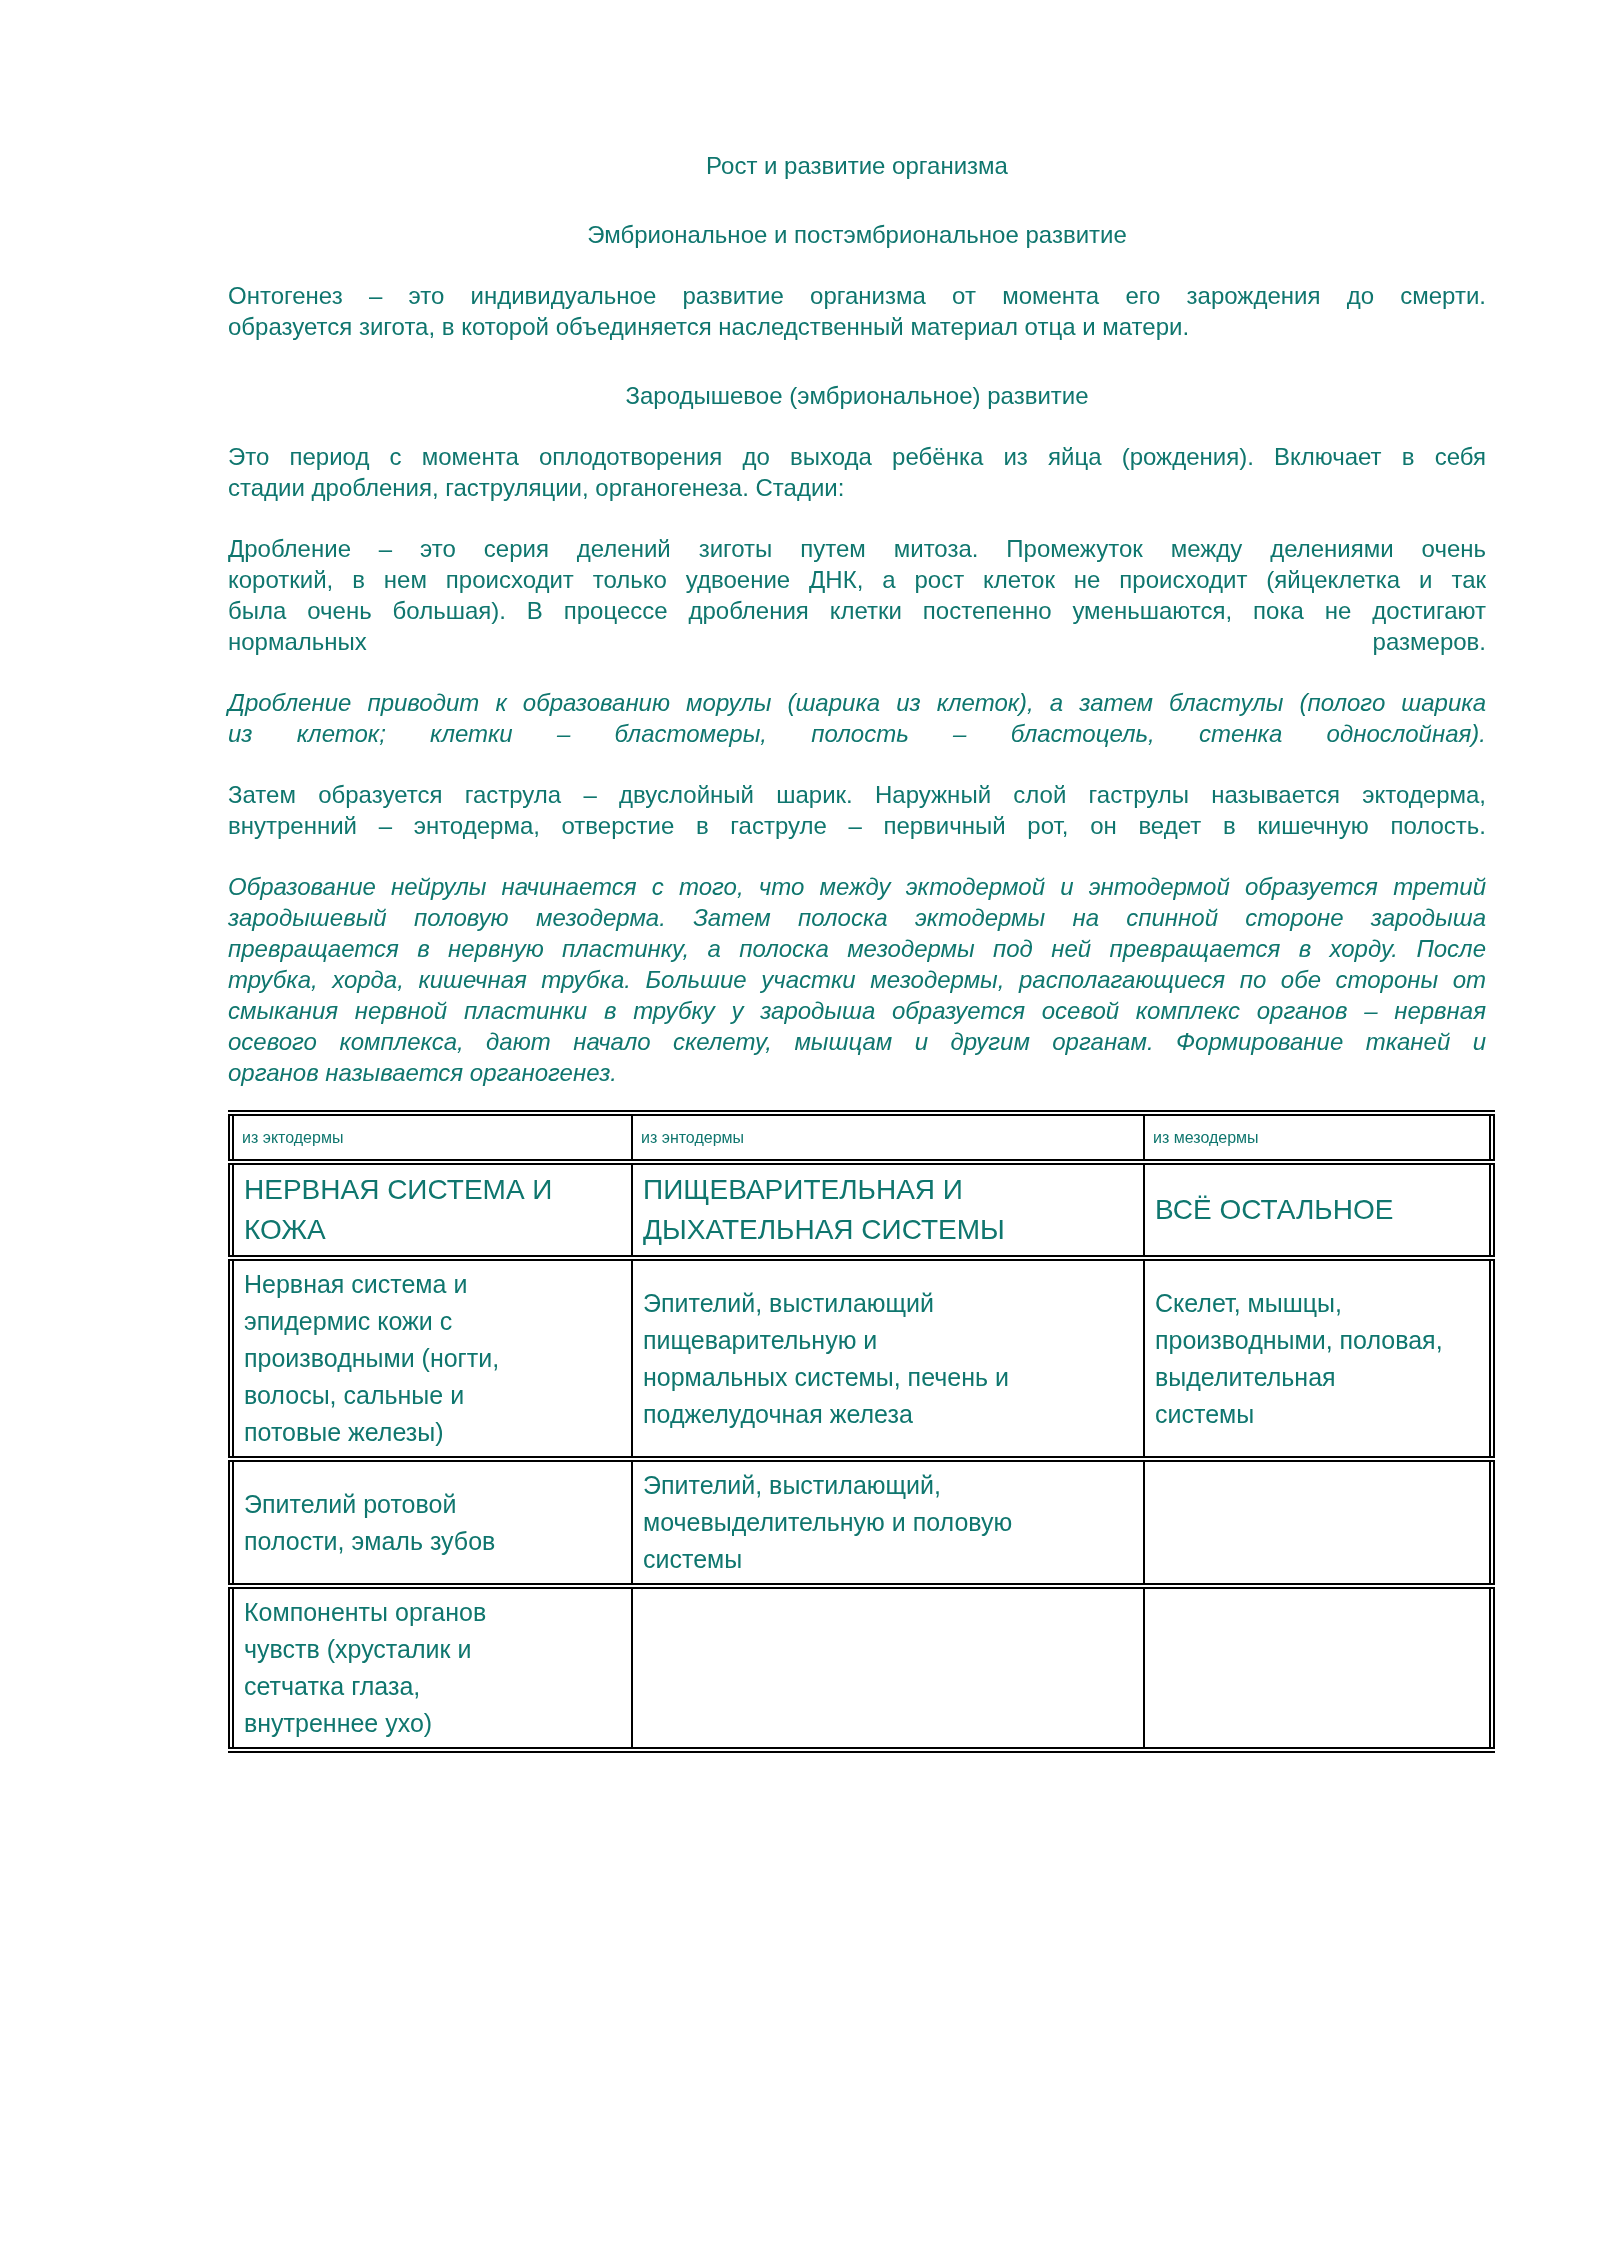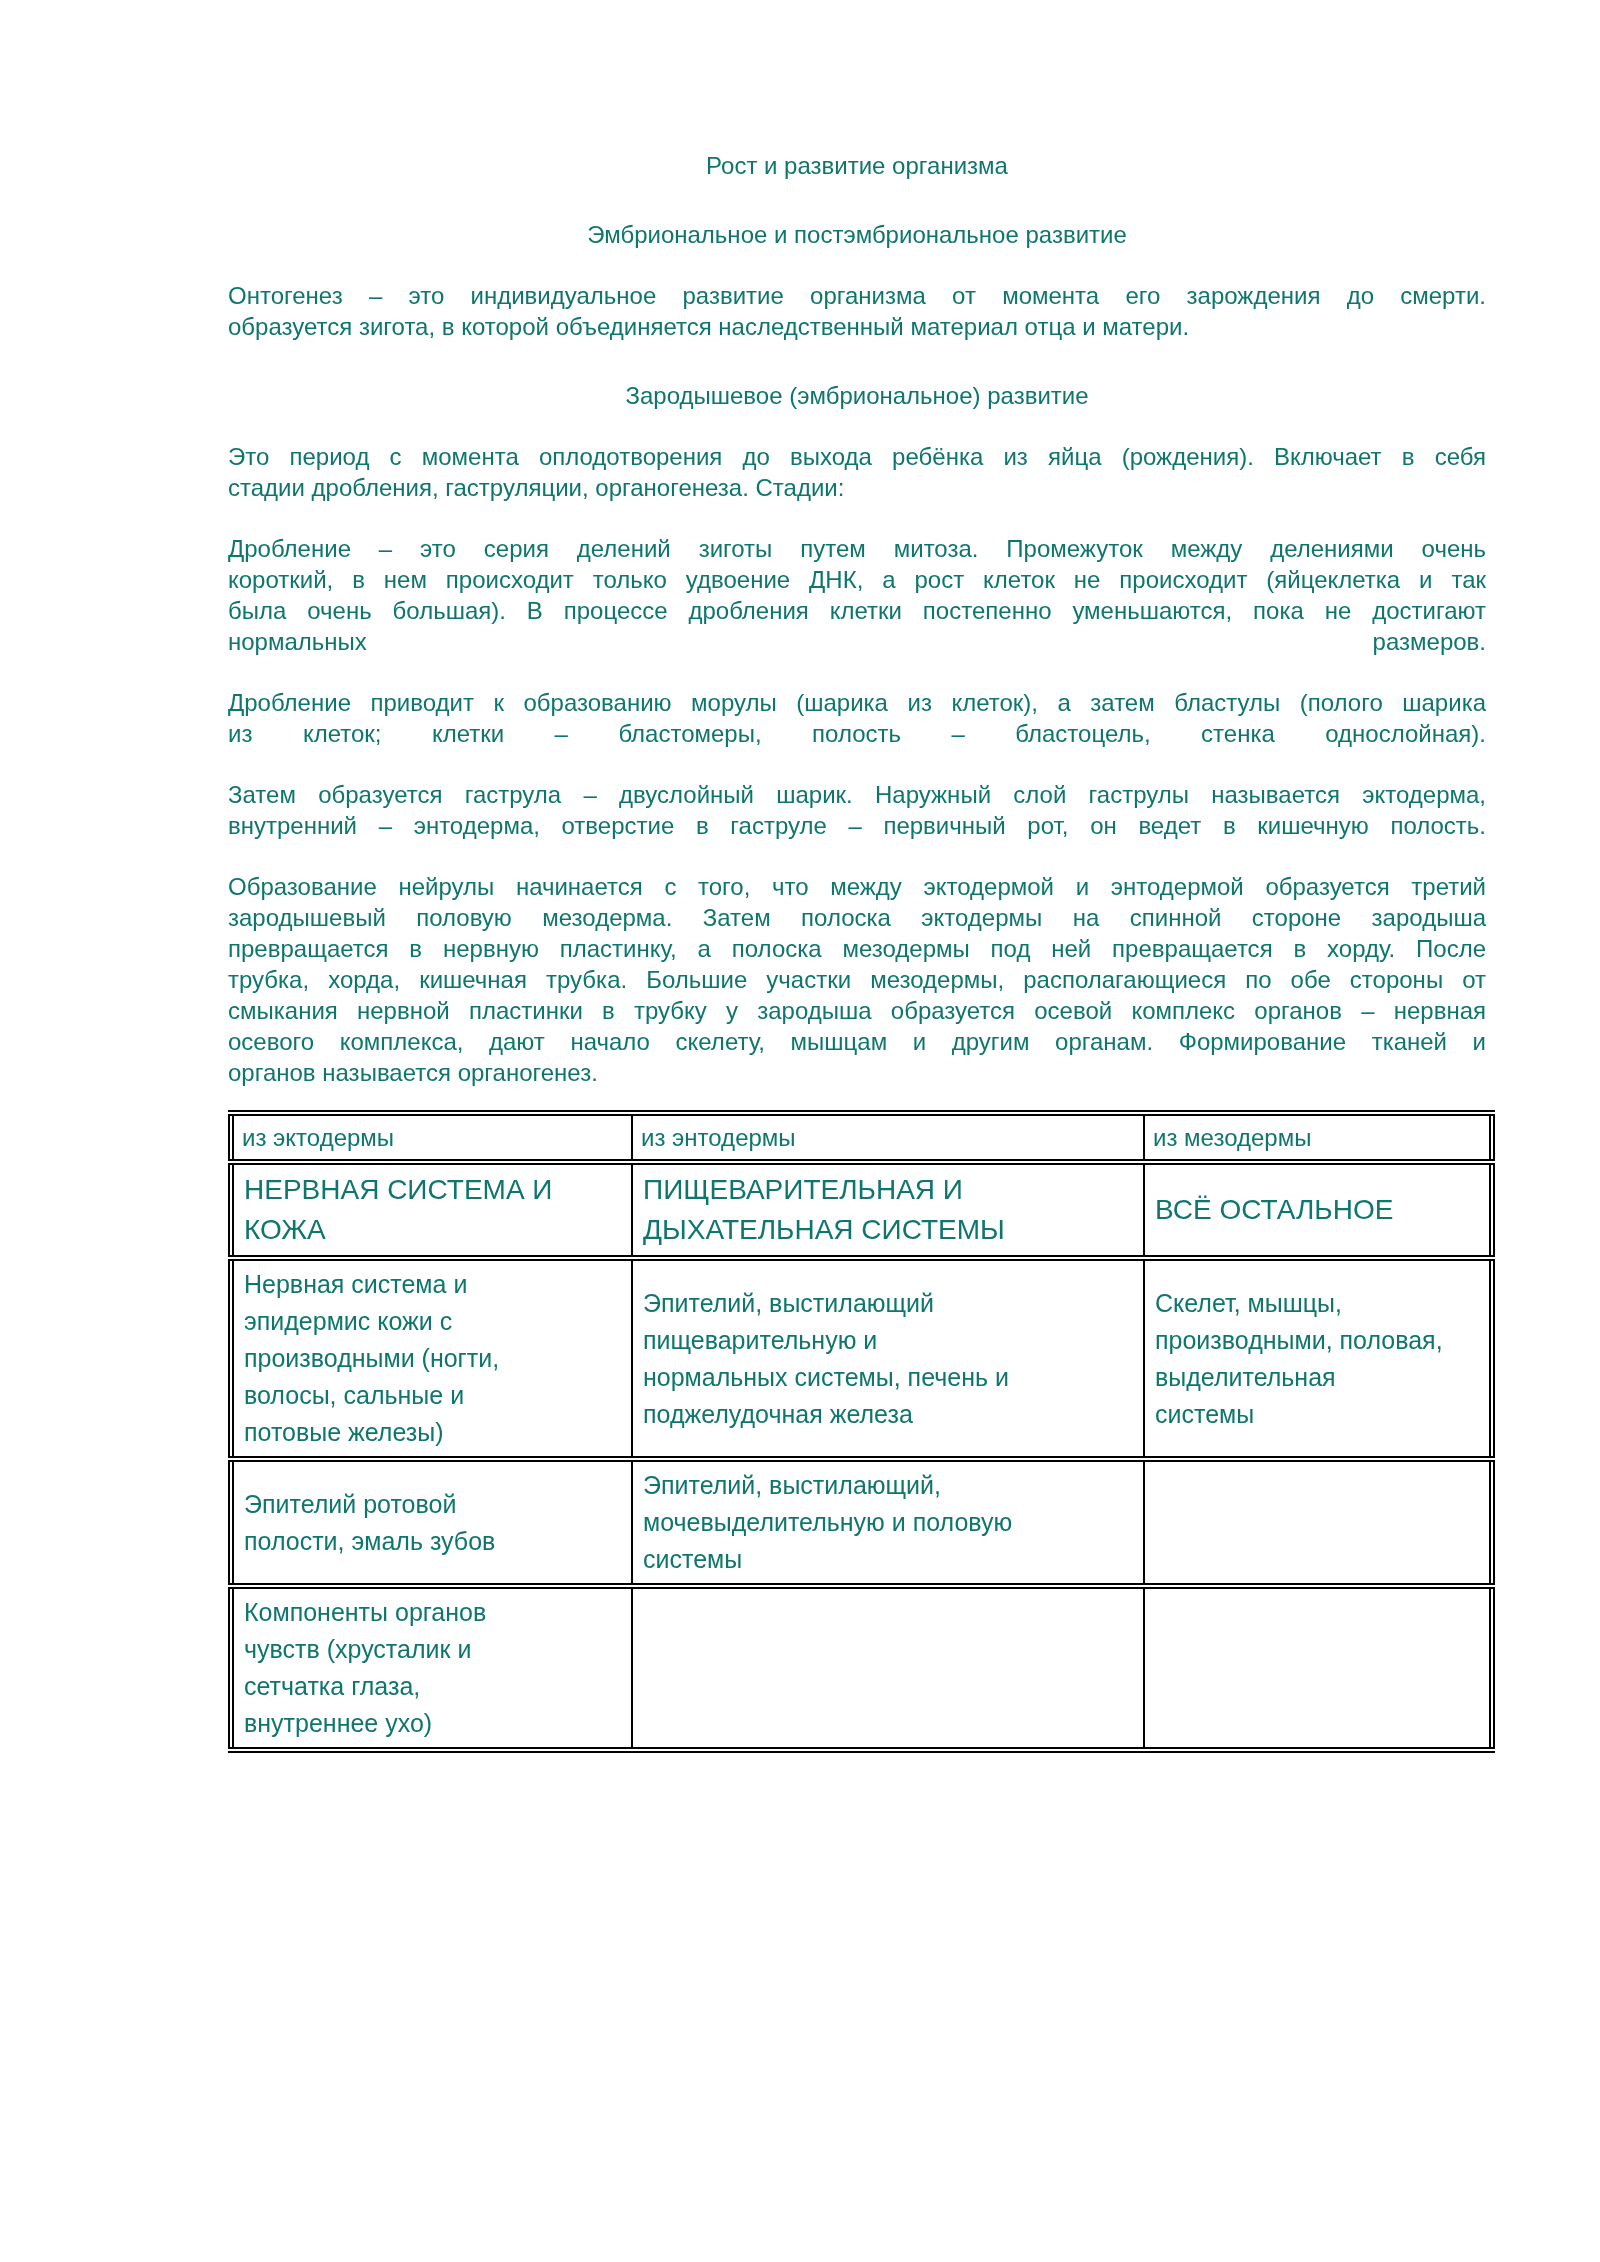--- a/index.html
+++ b/index.html
@@ -12,21 +12,21 @@
     font-family: "Liberation Sans", sans-serif;
     font-size: 24px;
     line-height: 31px;
     box-sizing: border-box;
     padding: 150px 114px 0 228px;
     overflow: hidden;
   }
   .heading { text-align: center; }
   .mt30 { margin-top: 38px; }
   .mt45 { margin-top: 45px; }
-  .mt55 { margin-top: 55px; }
+  .mt55 { margin-top: 55px; font-style: italic; }
   .mt85 { margin-top: 85px; }
   .para { margin-top: 30px; }
   .line { text-align: left; }
   .line.j { text-align: justify; text-align-last: justify; }
 
   table.germ {
     border-collapse: collapse;
     table-layout: fixed;
     width: 1261px;
     margin-top: 22px;
@@ -40,21 +40,21 @@
     border-top: 6px double #000;
     border-bottom: 6px double #000;
     padding: 5px 10px;
     vertical-align: middle;
     text-align: left;
     font-weight: normal;
     white-space: pre-line;
     overflow: hidden;
   }
   table.germ thead th {
-    font-size: 24px;
+    font-size: 16px;
     padding: 3px 8px;
   }
   table.germ tr.caps td {
     font-size: 28px;
     line-height: 40px;
   }
 </style>
 </head>
 <body>
 

